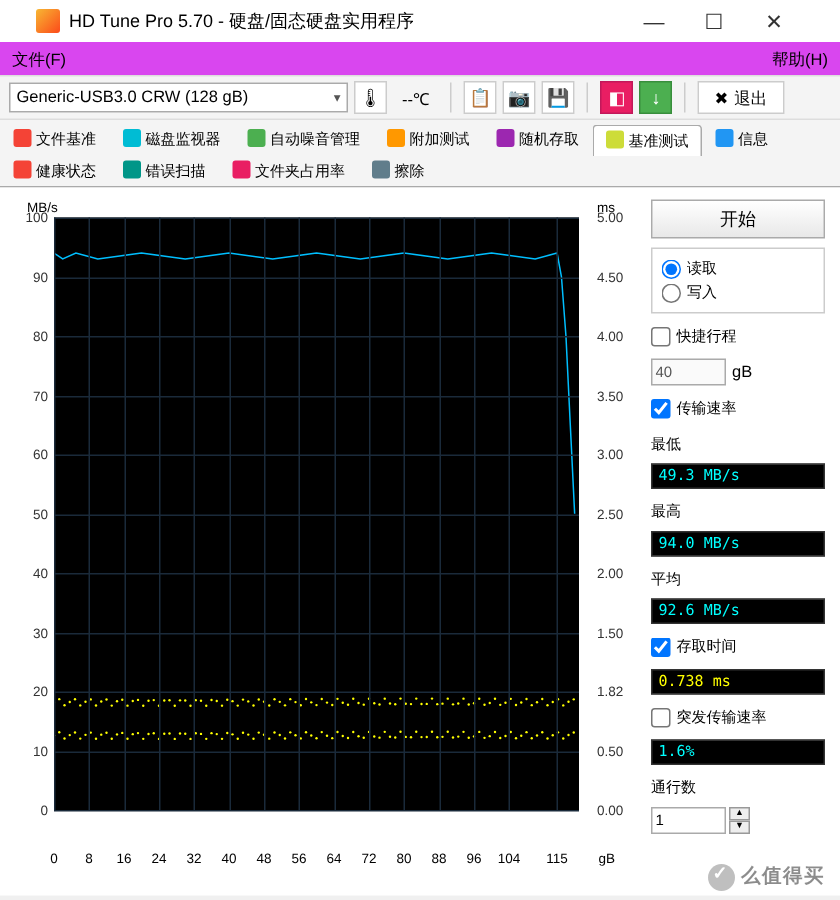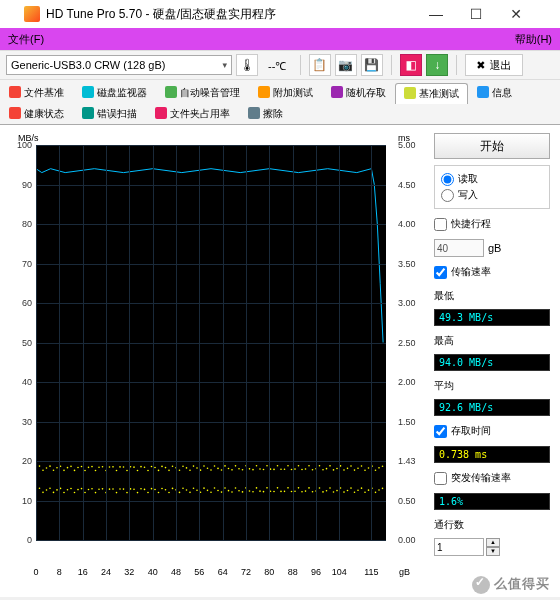--- a/index.html
+++ b/index.html
@@ -370,21 +370,21 @@
           <div class="grid-v" style="top: 0px; left: 280px; height: 100%; width: 1px;"></div>
           <div class="grid-v" style="top: 0px; left: 303.333px; height: 100%; width: 1px;"></div>
           <div class="grid-v" style="top: 0px; left: 335.417px; height: 100%; width: 1px;"></div>
         </div>
       <span class="unit-x">gB</span>
     <div class="ylabel-l" style="top: 402px;">0</div>
         <div class="ylabel-r" style="top: 402px;">0.00</div>
         <div class="ylabel-l" style="top: 362.5px;">10</div>
         <div class="ylabel-r" style="top: 362.5px;">0.50</div>
         <div class="ylabel-l" style="top: 323px;">20</div>
-        <div class="ylabel-r" style="top: 323px;">1.43</div>
+        <div class="ylabel-r" style="top: 323px;">1.82</div>
         <div class="ylabel-l" style="top: 283.5px;">30</div>
         <div class="ylabel-r" style="top: 283.5px;">1.50</div>
         <div class="ylabel-l" style="top: 244px;">40</div>
         <div class="ylabel-r" style="top: 244px;">2.00</div>
         <div class="ylabel-l" style="top: 204.5px;">50</div>
         <div class="ylabel-r" style="top: 204.5px;">2.50</div>
         <div class="ylabel-l" style="top: 165px;">60</div>
         <div class="ylabel-r" style="top: 165px;">3.00</div>
         <div class="ylabel-l" style="top: 125.5px;">70</div>
         <div class="ylabel-r" style="top: 125.5px;">3.50</div>

